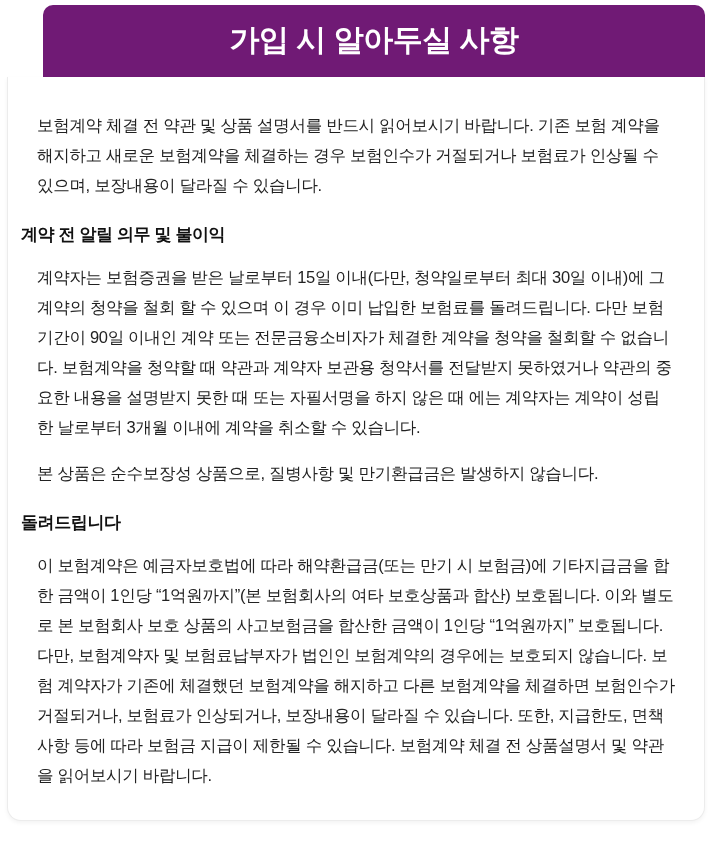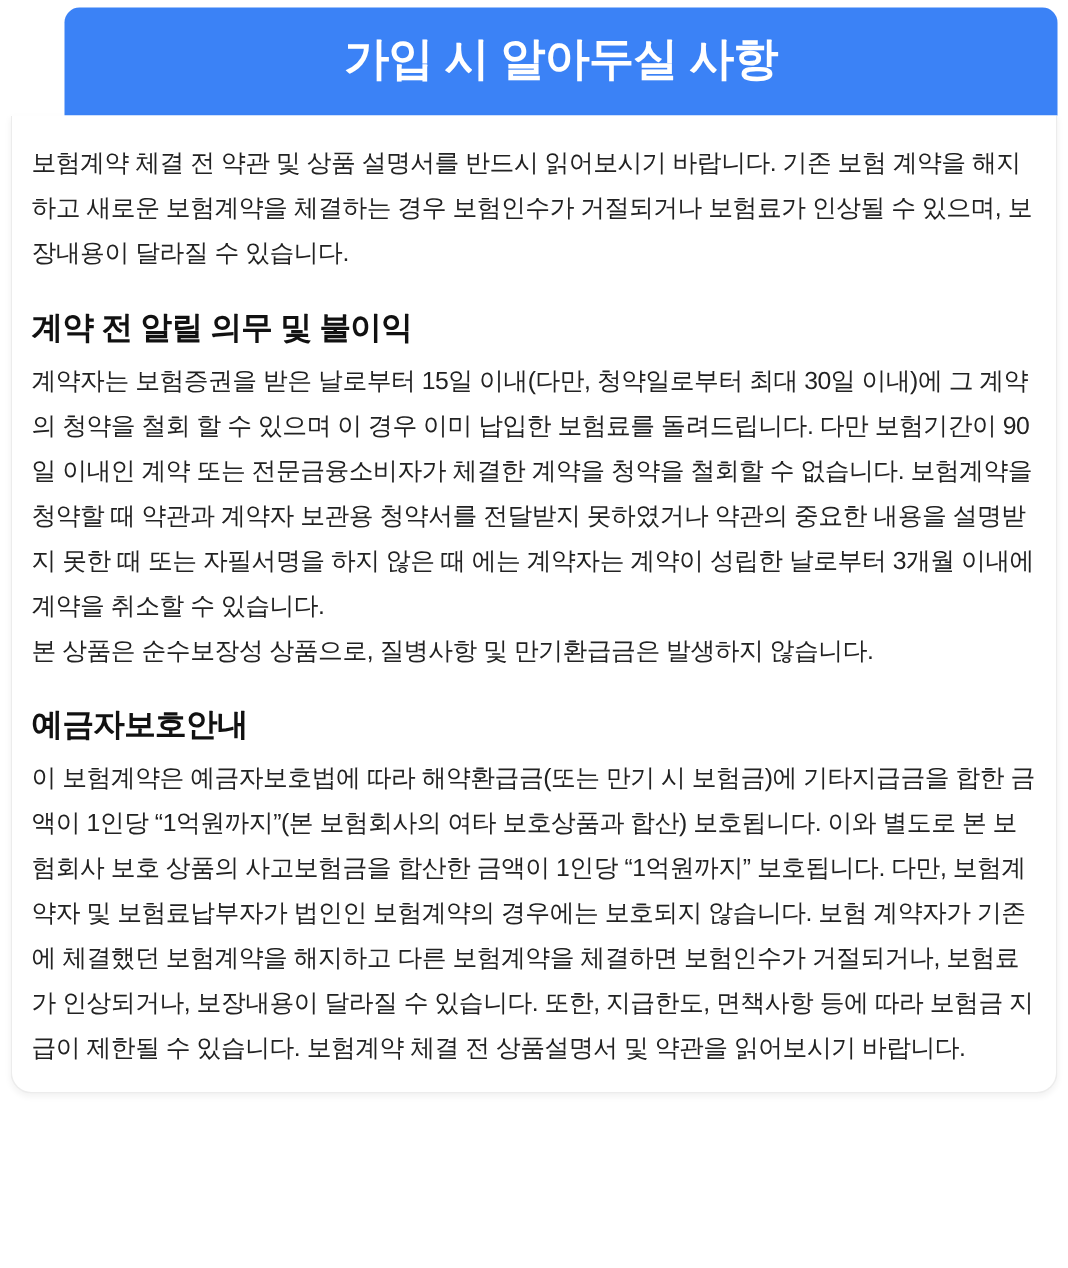--- a/index.html
+++ b/index.html
@@ -13,21 +13,21 @@
     width: 712px;
   }
   .wrap {
     padding: 5px 7px 10px 7px;
   }
   .notice-card {
     width: 698px;
   }
   .banner {
     height: 72px;
-    background: #3b82f6;
+    background: #701a75;
     border-radius: 10px 10px 0 0;
     display: flex;
     align-items: center;
     justify-content: center;
     margin-left: 36px;
   }
   .banner-title {
     color: #ffffff;
     font-size: 30px;
     font-weight: 800;
@@ -39,28 +39,28 @@
     background: #ffffff;
     border: 1px solid #ececec;
     border-top: none;
     border-radius: 0 0 14px 14px;
     box-shadow: 0 2px 4px rgba(0,0,0,0.05);
     padding: 17px 13px 14px 13px;
   }
   .section { margin: 0; }
   .section-heading {
     margin: 24px 0 9px 0;
-    font-size: 21px;
+    font-size: 17px;
     font-weight: 800;
     color: #111111;
     letter-spacing: -0.4px;
     line-height: 22px;
   }
   .section-body {
-    margin: 0;
+    margin: 16px;
     font-size: 16.5px;
     color: #222222;
     line-height: 30px;
     letter-spacing: -0.3px;
     word-break: break-all;
   }
 </style>
 </head>
 <body>
 
@@ -83,19 +83,19 @@
 
       <div class="section">
         <p class="section-body">계약자는 보험증권을 받은 날로부터 15일 이내(다만, 청약일로부터 최대 30일 이내)에 그 계약의 청약을 철회 할 수 있으며 이 경우 이미 납입한 보험료를 돌려드립니다. 다만 보험기간이 90일 이내인 계약 또는 전문금융소비자가 체결한 계약을 청약을 철회할 수 없습니다. 보험계약을 청약할 때 약관과 계약자 보관용 청약서를 전달받지 못하였거나 약관의 중요한 내용을 설명받지 못한 때 또는 자필서명을 하지 않은 때 에는 계약자는 계약이 성립한 날로부터 3개월 이내에 계약을 취소할 수 있습니다.</p>
       </div>
 
       <div class="section">
         <p class="section-body">본 상품은 순수보장성 상품으로, 질병사항 및 만기환급금은 발생하지 않습니다.</p>
       </div>
 
       <div class="section">
-        <h3 class="section-heading">예금자보호안내</h3>
+        <h3 class="section-heading">돌려드립니다</h3>
         <p class="section-body">이 보험계약은 예금자보호법에 따라 해약환급금(또는 만기 시 보험금)에 기타지급금을 합한 금액이 1인당 “1억원까지”(본 보험회사의 여타 보호상품과 합산) 보호됩니다. 이와 별도로 본 보험회사 보호 상품의 사고보험금을 합산한 금액이 1인당 “1억원까지” 보호됩니다. 다만, 보험계약자 및 보험료납부자가 법인인 보험계약의 경우에는 보호되지 않습니다. 보험 계약자가 기존에 체결했던 보험계약을 해지하고 다른 보험계약을 체결하면 보험인수가 거절되거나, 보험료가 인상되거나, 보장내용이 달라질 수 있습니다. 또한, 지급한도, 면책사항 등에 따라 보험금 지급이 제한될 수 있습니다. 보험계약 체결 전 상품설명서 및 약관을 읽어보시기 바랍니다.</p>
       </div>
 
     </div>
   </div>
 </div>
 
 </body></html>

